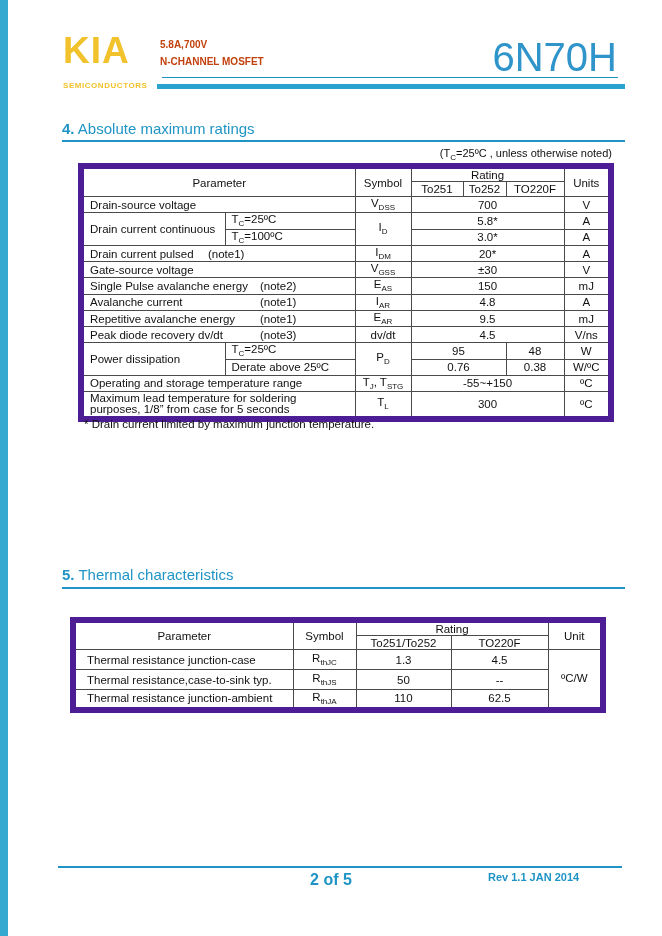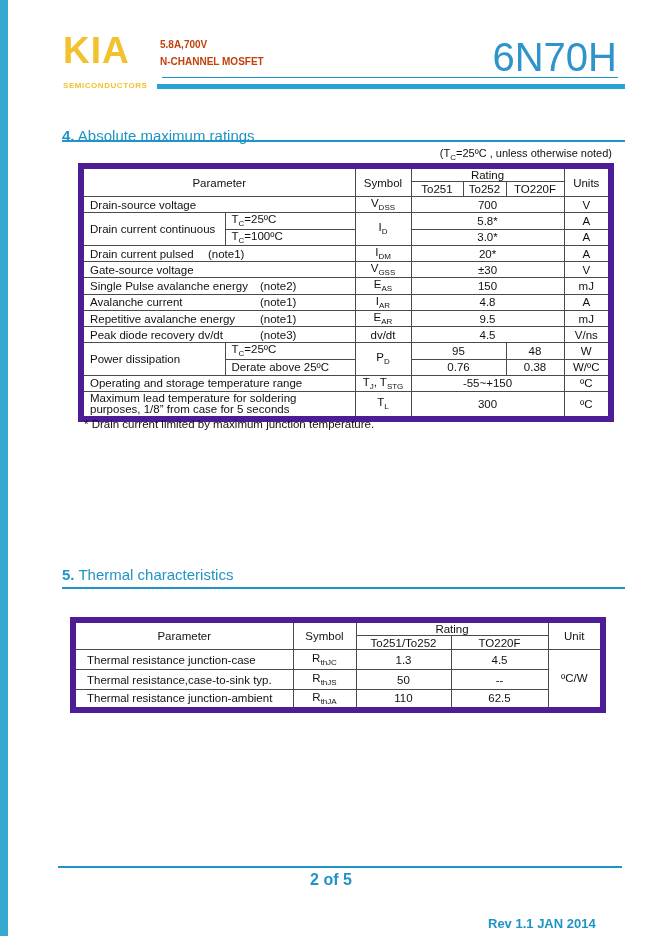--- a/index.html
+++ b/index.html
@@ -51,38 +51,38 @@
   #t2{left:70px;top:617px;width:530px;}
   #t2 tr{height:20px;}
   #t2 tr.hr1{height:13px;}
   #t2 tr.hr2{height:14px;}
   #t2 .pl{padding-left:11px !important;margin-left:12px;}
 
   
   .foot-rule{position:absolute;left:58px;top:866px;width:564px;height:2px;background:#2095c5;}
   .foot-page{position:absolute;left:289px;top:871px;width:84px;text-align:center;
       font-size:16px;font-weight:bold;color:#1e93c6;}
-  .foot-rev{position:absolute;left:488px;top:916px;font-size:13px;font-weight:bold;color:#1e93c6;text-align:center;}
+  .foot-rev{position:absolute;left:488px;top:871px;font-size:11px;font-weight:bold;color:#1e93c6;text-align:center;}
 </style>
 </head>
 <body>
 
 <div class="leftbar"></div>
 
 <div class="logo">KIA</div>
 <div class="logo-sub">SEMICONDUCTORS</div>
 <div class="subtitle">
   <div>5.8A,700V</div>
   <div>N-CHANNEL MOSFET</div>
 </div>
 <div class="partno">6N70H</div>
 <div class="hline-thin"></div>
 <div class="hline-thick"></div>
 
-<div class="sec" style="top:127px;"><b>4.</b><span> Absolute maximum ratings</span></div>
+<div class="sec" style="top:120px;"><b>4.</b><span> Absolute maximum ratings</span></div>
 <div class="sec-rule" style="top:140px;"></div>
 <div class="condnote">(T<sub>C</sub>=25ºC , unless otherwise noted)</div>
 
 <table class="t" id="t1">
   <colgroup>
     <col style="width:144px">
       <col style="width:130px">
       <col style="width:56px">
     <col style="width:52px">
       <col style="width:43px">

